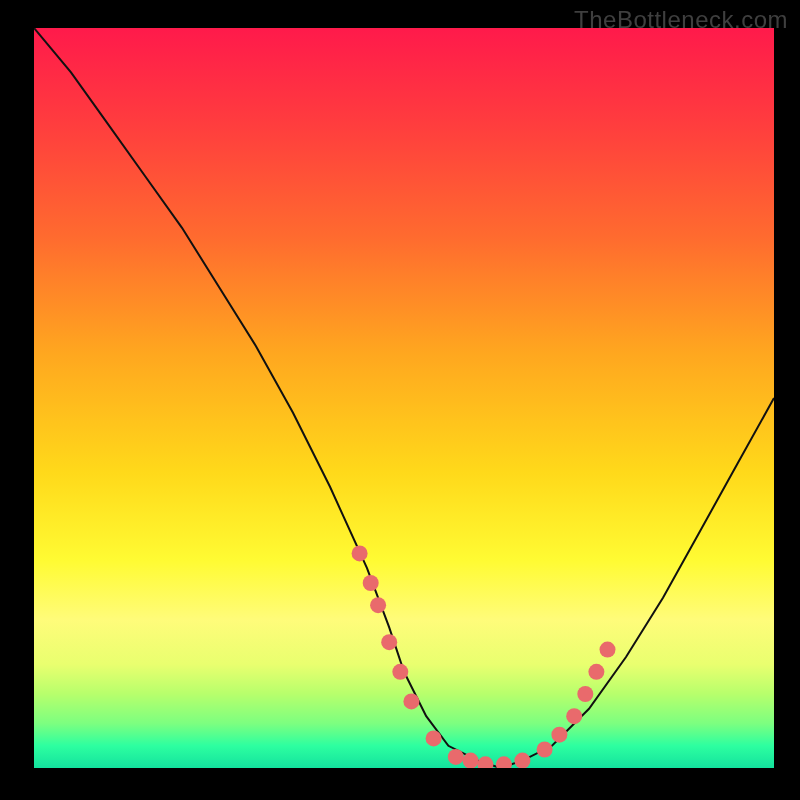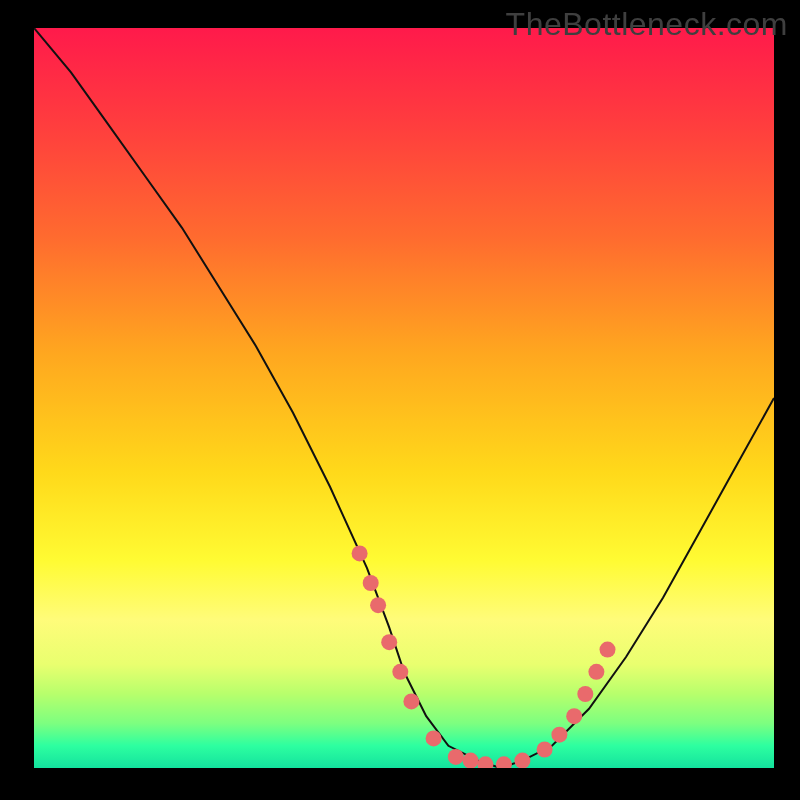--- a/index.html
+++ b/index.html
@@ -15,21 +15,21 @@
     position: relative;
     width: 800px;
     height: 800px;
     background: #000;
   }
   .watermark {
     position: absolute;
     top: 6px;
     right: 12px;
     color: #3f3f3f;
-    font-size: 32px;
+    font-size: 24px;
     font-weight: 400;
     letter-spacing: 0.5px;
     z-index: 10;
   }
   .plot {
     position: absolute;
     left: 34px;
     top: 28px;
     width: 740px;
     height: 740px;

